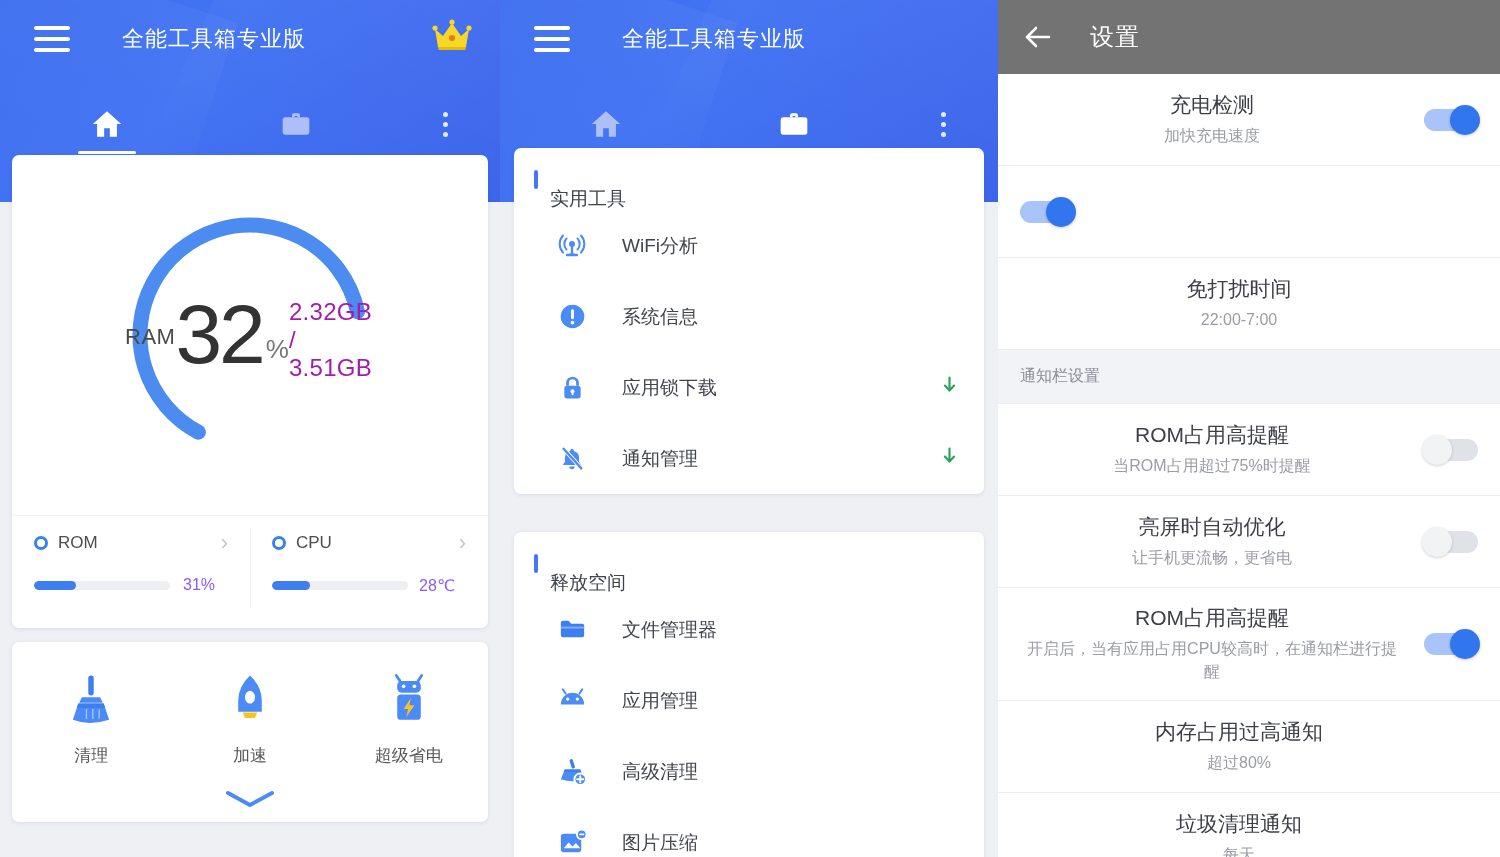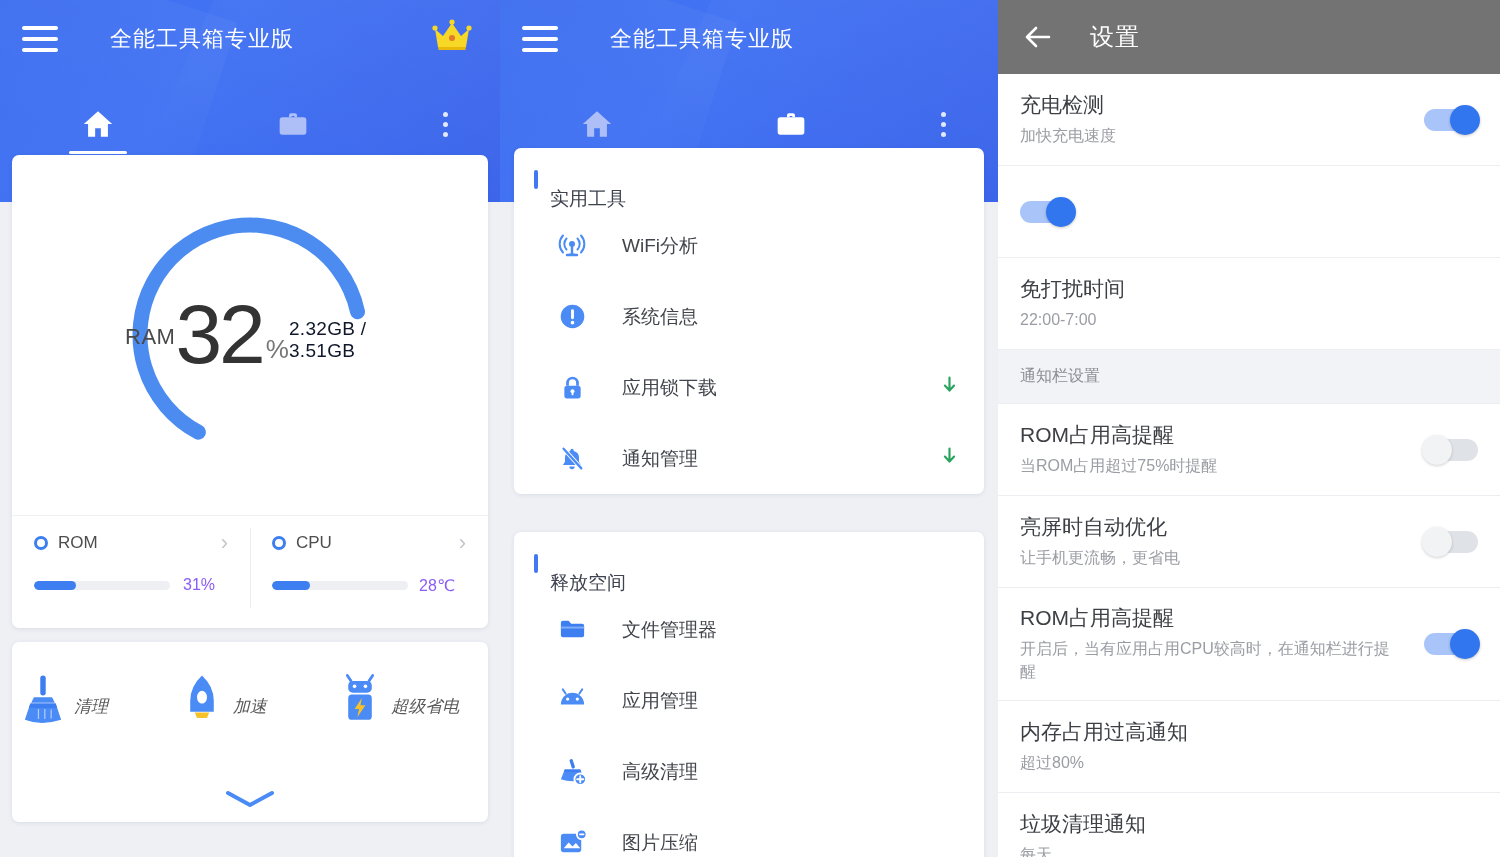--- a/index.html
+++ b/index.html
@@ -15,20 +15,21 @@
   .panel { position: relative; height: 857px; overflow: hidden; background: #eef0f4; }
   .panel-left   { width: 500px; }
   .panel-mid    { width: 498px; }
   .panel-right  { width: 502px; background:#fff; }
 
   
   .app-header {
     position: absolute; top: 0; left: 0; right: 0; height: 202px;
     background: linear-gradient(128deg, #3f6ff0 0%, #4273f3 38%, #3a63ea 100%);
     overflow: hidden;
+    padding-left: 12px;
   }
   .app-header::after{
     content:""; position:absolute; top:-90px; right:-120px;
     width: 420px; height: 330px; transform: rotate(24deg);
     background: linear-gradient(180deg, rgba(255,255,255,.055), rgba(255,255,255,0));
   }
   .app-header::before{
     content:""; position:absolute; top:-40px; left:-160px;
     width: 360px; height: 300px; transform: rotate(18deg);
     background: linear-gradient(180deg, rgba(255,255,255,.035), rgba(255,255,255,0));
@@ -54,38 +55,38 @@
     box-shadow: 0 1px 4px rgba(40,60,110,.10);
   }
   .card-main { margin: 0 12px; margin-top: 155px; }
   .ram-wrap { height: 360px; display:flex; align-items:center; justify-content:center; position:relative;}
   .ram-ring { position:relative; width: 250px; height:250px; }
   .ram-center { position:absolute; inset:0; display:flex; flex-direction:row; align-items:center; justify-content:center; }
   .ram-label { font-size: 22px; color:#4a4a4a; letter-spacing:.5px; margin-bottom:-4px;}
   .ram-num-row { display:flex; align-items:flex-end; }
   .ram-num { font-size: 84px; line-height: .95; color:#333; font-weight:300; letter-spacing:-3px;}
   .ram-pct { font-size: 26px; color:#777; margin-bottom: 10px; margin-left:3px; font-weight:300;}
-  .ram-sub { font-size: 19px; color:#0f172a; margin-top: 10px; letter-spacing:.3px;}
+  .ram-sub { font-size: 24px; color:#a21caf; margin-top: 10px; letter-spacing:.3px;}
 
   .stats-sep { height:1px; background:#eef0f3; margin: 0 0px; }
   .stats { display:flex; height: 112px; }
   .stat { flex:1; padding: 16px 22px 0 22px; position:relative;}
   .stat + .stat::before { content:""; position:absolute; left:0; top: 12px; bottom: 20px; width:1px; background:#ebedf0;}
   .stat-head { display:flex; align-items:center; }
   .ring-dot { width:14px; height:14px; border-radius:50%; border:3px solid #3d7ff0; margin-right:10px;}
   .stat-name { font-size:17px; color:#4d4d4d; }
   .chev { margin-left:auto; color:#c3c6cc; font-size:22px; line-height:1; font-weight:300;}
   .bar-row { display:flex; align-items:center; margin-top: 22px; }
   .bar { flex:1; height:9px; border-radius:5px; background:#edeff2; overflow:hidden;}
   .bar > i { display:block; height:100%; border-radius:5px; background:#3d7ff0;}
   .bar-val { width:58px; text-align:center; font-size:16px; color:#8b5cf6;}
 
   .card-actions { margin: 14px 12px 0 12px; height: 180px; position:relative; }
   .actions-row { display:flex; padding-top: 26px; }
-  .action { flex:1; display:flex; flex-direction:row; align-items:center; cursor:pointer;font-style:italic;}
+  .action { flex:1; display:flex; flex-direction:column; align-items:center; cursor:pointer;}
   .action .glyph { width:62px; height:62px; display:flex; align-items:center; justify-content:center;}
   .action .lbl { margin-top: 14px; font-size: 17px; color:#585858;}
   .expand-chev { position:absolute; left:0; right:0; bottom: 14px; display:flex; justify-content:center; cursor:pointer;}
 
   
   .mid-card { background:#fff; border-radius:7px; margin: 0 14px; box-shadow: 0 1px 4px rgba(40,60,110,.10); position:relative; z-index:3;}
   .mid-card.first { margin-top: 148px; }
   .mid-card.second { margin-top: 38px; }
   .sec-head { display:flex; align-items:center; height: 62px; padding-left: 20px;}
   .sec-bar { width:4px; height:19px; background:#4379f0; border-radius:2px; margin-right: 12px;}
@@ -94,21 +95,21 @@
   .tool-ico { width: 44px; display:flex; align-items:center; justify-content:center;}
   .tool-name { margin-left: 28px; font-size: 19px; color:#43454d;}
   .dl-arrow { margin-left:auto; }
 
   
   .set-header { height: 74px; background:#737373; display:flex; align-items:center; padding-left: 20px;}
   .back-arrow { width: 40px; height:40px; display:flex; align-items:center; justify-content:center; cursor:pointer;}
   .set-title { color:#fff; font-size: 24px; margin-left: 32px; letter-spacing:1px;}
   .set-list { background:#fff; }
   .set-row { display:flex; align-items:center; padding: 0 22px 0 22px; min-height: 92px; border-bottom:1px solid #eceef1; cursor:pointer;}
-  .set-texts { flex:1; padding: 16px 0; padding-right: 20px;}
+  .set-texts { flex:1; padding: 16px 0; padding-right: 20px; text-align: center;}
   .set-t1 { font-size: 21px; color:#3d3f45; line-height: 1.35; }
   .set-t2 { font-size: 16px; color:#9b9da4; margin-top: 6px; line-height:1.42;}
   .set-group { background:#f1f3f6; padding: 16px 22px; font-size:16px; color:#8a8d95; border-bottom:1px solid #eceef1;}
   .switch { width: 54px; height: 22px; border-radius: 11px; position:relative; flex:none;}
   .switch .track { position:absolute; left:0; top:0; width:54px; height:22px; border-radius:11px;}
   .switch .knob { position:absolute; width: 30px; height:30px; border-radius:50%; top:-4px; }
   .switch.on .track { background:#a8c4f8; }
   .switch.on .knob { right:-2px; background:#3176ef; box-shadow:0 1px 3px rgba(0,0,0,.22);}
   .switch.off .track { background:#dfe2e6; }
   .switch.off .knob { left:-2px; background:#f2f3f5; box-shadow:0 1px 3px rgba(0,0,0,.18);}

